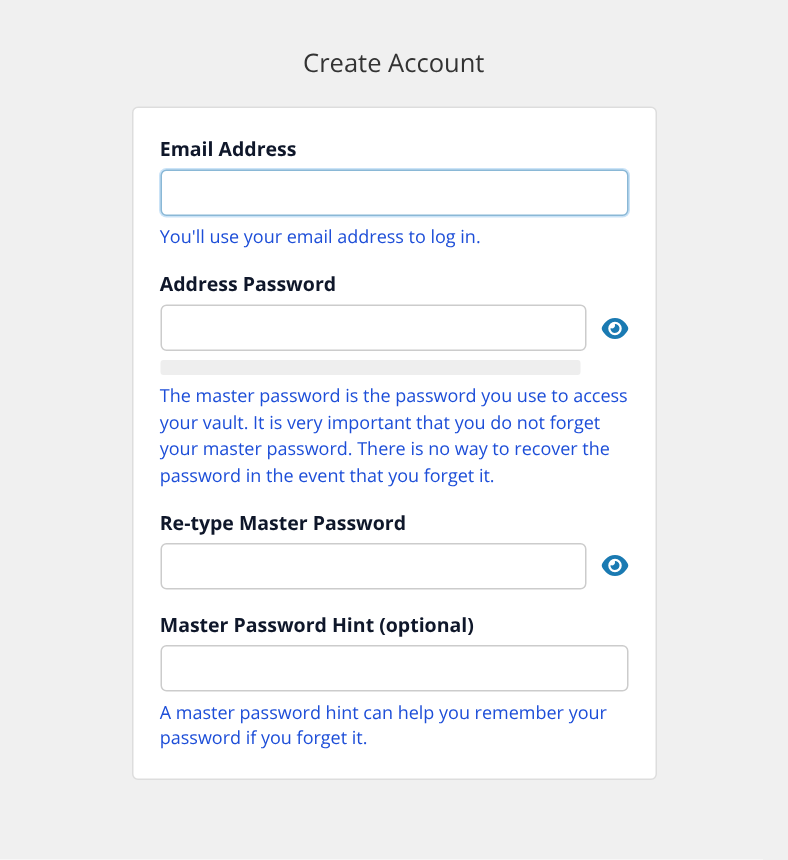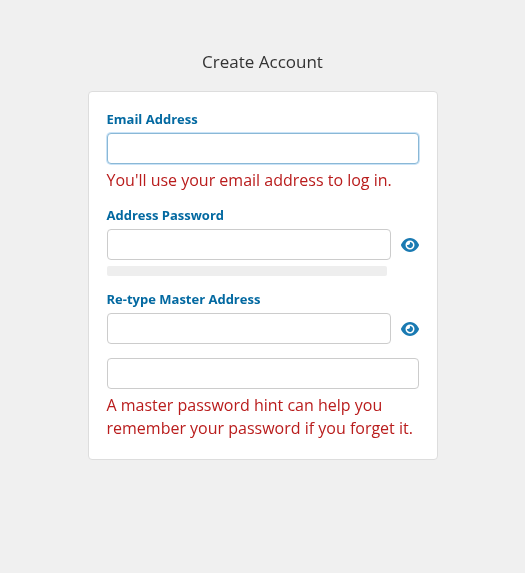--- a/index.html
+++ b/index.html
@@ -13,37 +13,36 @@
       width: 525px;
       height: 573px;
       overflow: hidden;
     }
     .page-title {
       text-align: center;
       font-size: 17px;
       font-weight: 400;
       color: #333;
       padding: 30px 0 18px 0;
-      margin-top: 20px;
     }
     .card {
       background: #fff;
       width: 350px;
       margin: 0 auto;
       border: 1px solid #ddd;
       border-radius: 4px;
       padding: 18px 18px 18px 18px;
     }
     .form-group {
       margin-bottom: 14px;
     }
     .field-label {
       font-size: 13px;
       font-weight: 700;
-      color: #0369a1;
+      color: #0f172a;
       display: block;
       margin-bottom: 5px;
     }
     .input-row {
       display: flex;
       align-items: center;
       gap: 10px;
     }
     .text-input {
       width: 100%;
@@ -57,22 +56,22 @@
     }
     .text-input.short {
       flex: 1;
       min-width: 0;
     }
     .text-input.focused {
       border-color: #8ab8d6;
       box-shadow: 0 0 0 1px rgba(102,175,233,0.35);
     }
     .hint-text {
-      font-size: 16px;
-      color: #b91c1c;
+      font-size: 12px;
+      color: #1d4ed8;
       margin-top: 5px;
       line-height: 1.45;
     }
     .eye-btn {
       background: none;
       border: none;
       padding: 0;
       cursor: pointer;
       color: #1a7ab2;
       display: flex;
@@ -109,32 +108,34 @@
     <label class="field-label">Address Password</label>
     <div class="input-row">
       <input type="password" class="text-input short" value="" style="">
       <button class="eye-btn" type="button">
         <svg viewBox="0 0 576 512">
             <path d="M288 32c-80.8 0-145.5 36.8-192.6 80.6C48.6 156 17.3 208 2.5 243.7c-3.3 7.9-3.3 16.7 0 24.6C17.3 304 48.6 356 95.4 399.4 142.5 443.2 207.2 480 288 480s145.5-36.8 192.6-80.6c46.8-43.5 78.1-95.4 93-131.1 3.3-7.9 3.3-16.7 0-24.6-14.9-35.7-46.2-87.7-93-131.1C433.5 68.8 368.8 32 288 32zM144 256a144 144 0 1 1 288 0 144 144 0 1 1-288 0zm144-64c0 35.3-28.7 64-64 64-7.1 0-13.9-1.2-20.3-3.3-5.5-1.8-11.9 1.6-11.7 7.4.3 6.9 1.3 13.8 3.2 20.7 13.7 51.2 66.4 81.6 117.6 67.9s81.6-66.4 67.9-117.6c-11.1-41.5-47.8-69.4-88.6-71.1-5.8-.2-9.2 6.1-7.4 11.7 2.1 6.4 3.3 13.2 3.3 20.3z"></path>
           </svg>
       </button>
     </div>
     <div class="strength-bar"></div>
+    <div class="hint-text">The master password is the password you use to access your vault. It is very important that you do not forget your master password. There is no way to recover the password in the event that you forget it.</div>
   </div>
 
   <div class="form-group">
-    <label class="field-label">Re-type Master Address</label>
+    <label class="field-label">Re-type Master Password</label>
     <div class="input-row">
       <input type="password" class="text-input short" value="" style="">
       <button class="eye-btn" type="button">
         <svg viewBox="0 0 576 512">
             <path d="M288 32c-80.8 0-145.5 36.8-192.6 80.6C48.6 156 17.3 208 2.5 243.7c-3.3 7.9-3.3 16.7 0 24.6C17.3 304 48.6 356 95.4 399.4 142.5 443.2 207.2 480 288 480s145.5-36.8 192.6-80.6c46.8-43.5 78.1-95.4 93-131.1 3.3-7.9 3.3-16.7 0-24.6-14.9-35.7-46.2-87.7-93-131.1C433.5 68.8 368.8 32 288 32zM144 256a144 144 0 1 1 288 0 144 144 0 1 1-288 0zm144-64c0 35.3-28.7 64-64 64-7.1 0-13.9-1.2-20.3-3.3-5.5-1.8-11.9 1.6-11.7 7.4.3 6.9 1.3 13.8 3.2 20.7 13.7 51.2 66.4 81.6 117.6 67.9s81.6-66.4 67.9-117.6c-11.1-41.5-47.8-69.4-88.6-71.1-5.8-.2-9.2 6.1-7.4 11.7 2.1 6.4 3.3 13.2 3.3 20.3z"></path>
           </svg>
       </button>
     </div>
   </div>
 
   <div class="form-group" style="margin-bottom:0;">
+    <label class="field-label">Master Password Hint (optional)</label>
     <input type="text" class="text-input" value="" style="">
     <div class="hint-text">A master password hint can help you remember your password if you forget it.</div>
   </div>
 
 </div>
 
 </body></html>

